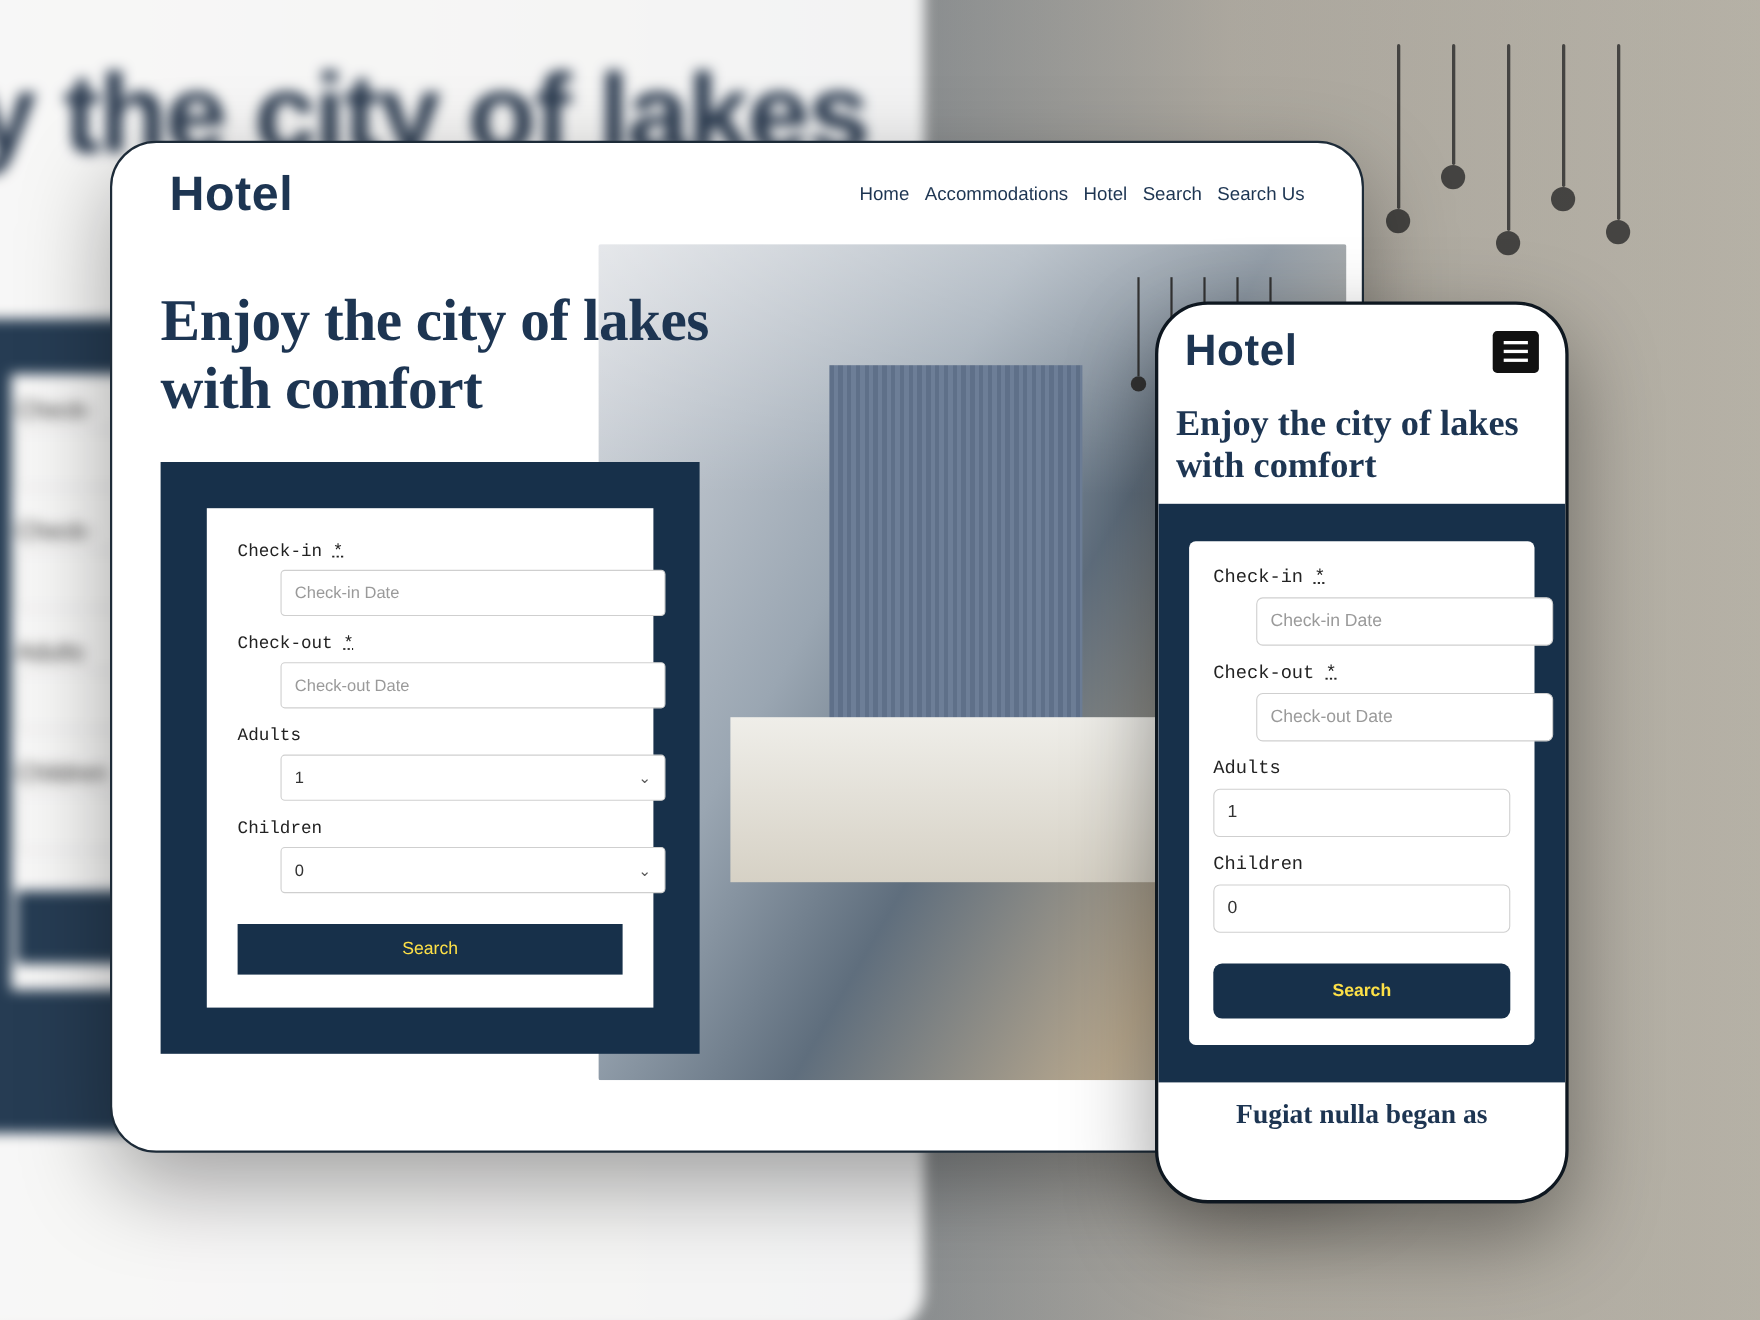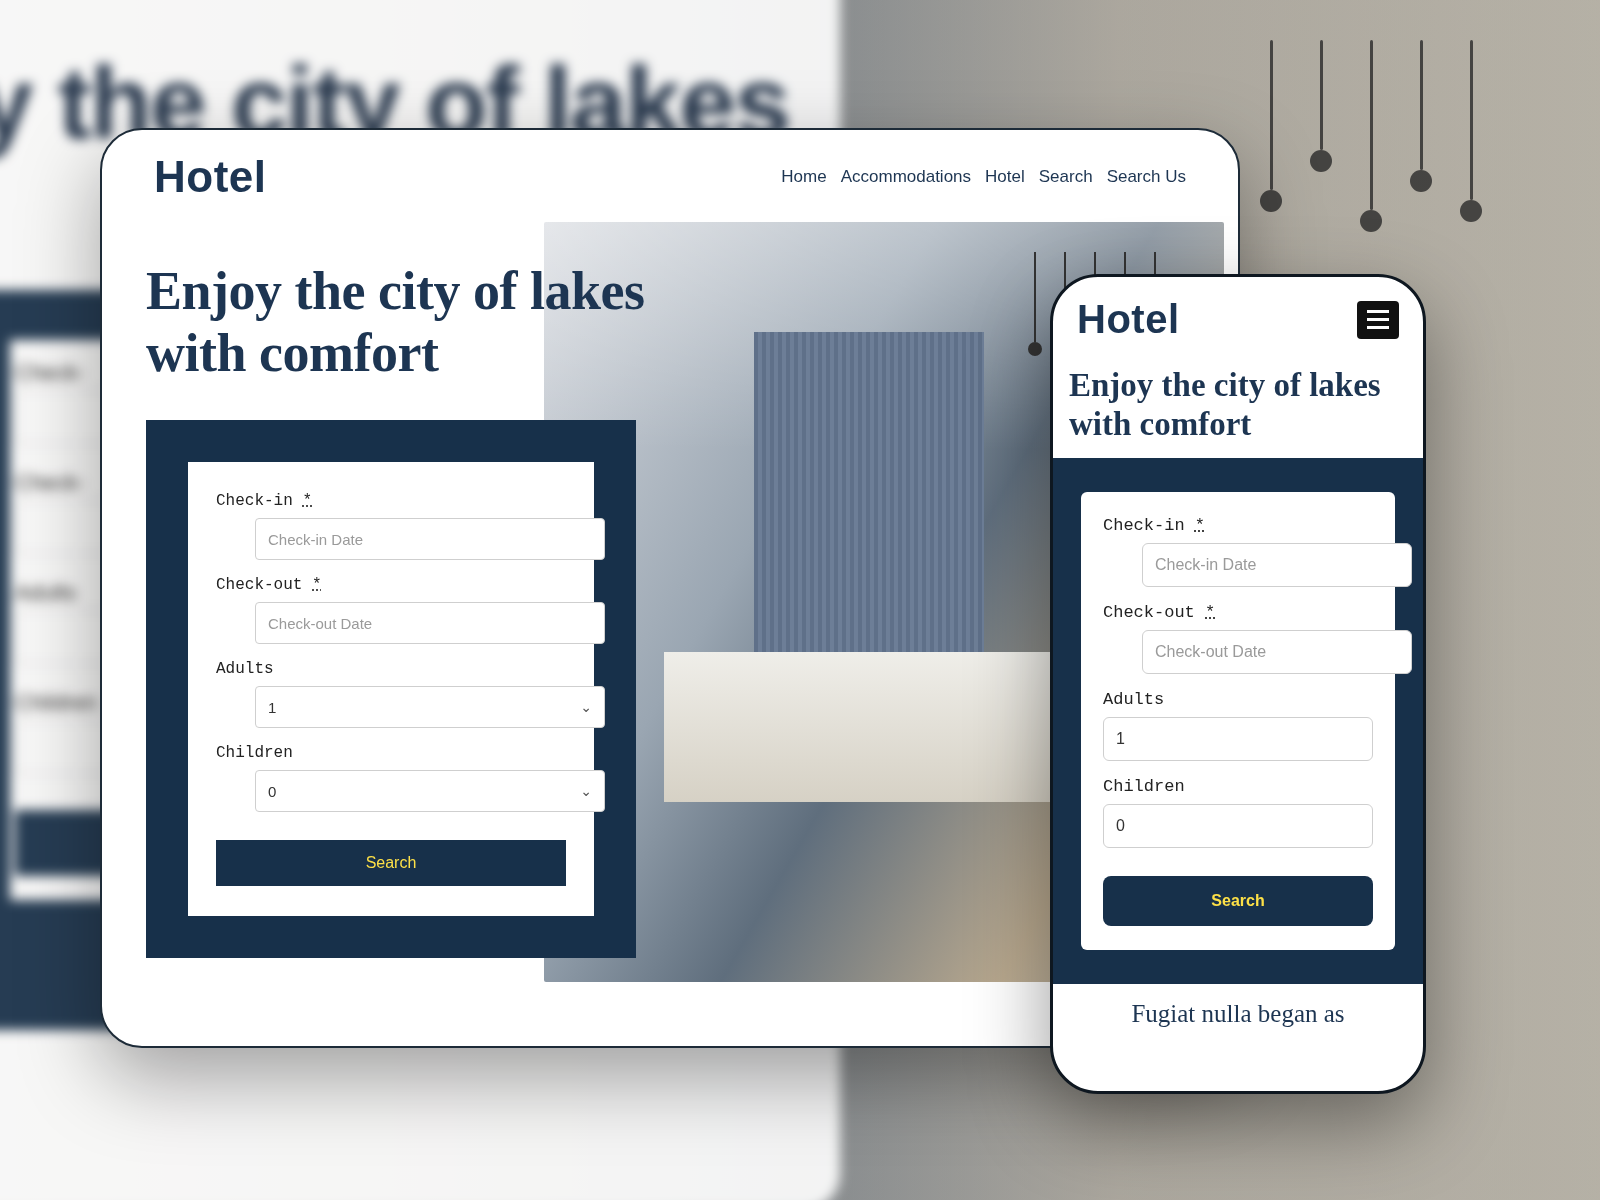--- a/index.html
+++ b/index.html
@@ -149,21 +149,21 @@
   .m-card { background:#fff; padding: 24px 22px; border-radius: 6px; }
   .m-card .field label { font-size: 17px; }
   .m-card .field input, .m-card .field .plain {
     width:100%; height:44px; border:1px solid #cfcfcf; border-radius:6px;
     padding:0 12px; font-size:16px; color:#333; background:#fff;
     display:flex; align-items:center;
   }
   .m-card .search-btn { border-radius: 8px; height: 50px; font-weight: 600; }
 
   .m-footer-text {
-    text-align:center; font-size: 25px; font-weight:400; color:#1d3552;
+    text-align:center; font-size: 25px; font-weight:700; color:#1d3552;
     padding: 16px 10px 0 10px;
     font-family: "Trebuchet MS", Georgia, serif;
   }
 </style>
 </head>
 <body>
 
 <div class="bg-window">
   <div class="bg-title">joy the city of lakes</div>
   <div class="bg-form"></div>

